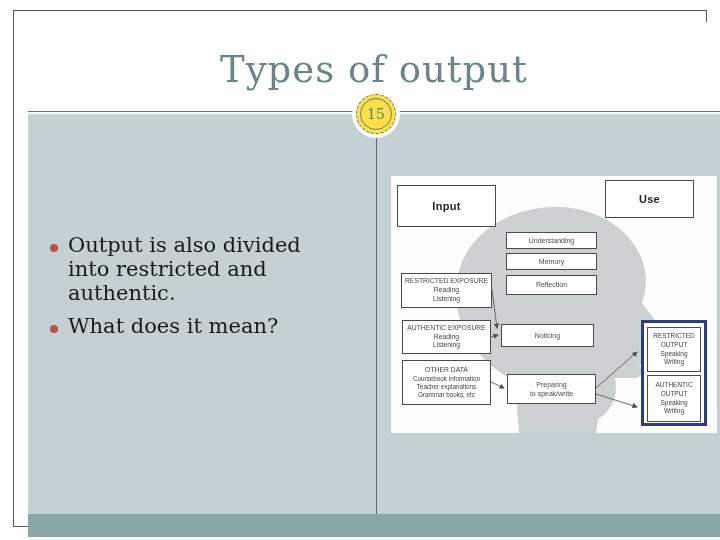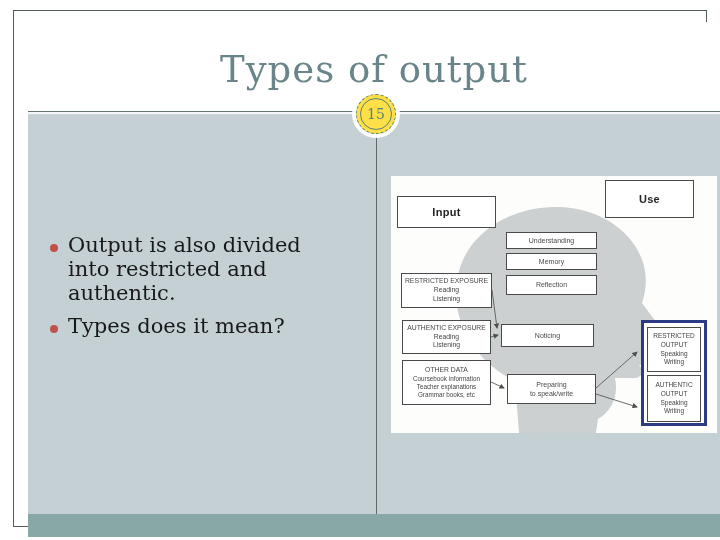--- a/index.html
+++ b/index.html
@@ -39,21 +39,21 @@
 
   
   .panel{position:absolute;left:377px;top:165px;width:326px;height:257px;background:#fdfdfc;}
   .panel svg{position:absolute;left:0;top:0;}
 
   .dbox{position:absolute;background:#ffffff;border:1px solid #4a4a4a;
     font-family:"Liberation Sans","DejaVu Sans",sans-serif;color:#3a3a3a;
     display:flex;flex-direction:column;align-items:center;justify-content:center;
     text-align:center;line-height:1.3;}
   .hdr{font-weight:bold;font-size:11px;color:#262626;letter-spacing:.3px;border-width:1px;}
-  .hdr-input{left:6px;top:20px;width:99px;height:32px;}
+  .hdr-input{left:6px;top:9px;width:99px;height:42px;}
   .hdr-learning{left:110px;top:7px;width:90px;height:28px;}
   .hdr-use{left:214px;top:4px;width:89px;height:38px;}
 
   .mid{font-size:7px;color:#4a4a4a;}
   .b-understanding{left:115px;top:56px;width:91px;height:17px;}
   .b-memory{left:115px;top:77px;width:91px;height:17px;}
   .b-reflection{left:115px;top:99px;width:91px;height:20px;}
   .b-noticing{left:110px;top:148px;width:93px;height:23px;}
   .b-preparing{left:116px;top:198px;width:89px;height:30px;}
 
@@ -87,21 +87,21 @@
     <div class="badge-inner">15</div>
   </div>
 
   <div class="bullets">
     <div class="bullet">
       <span class="bullet-dot"></span>
       <span class="bullet-text">Output is also divided into restricted and authentic.</span>
     </div>
     <div class="bullet">
       <span class="bullet-dot"></span>
-      <span class="bullet-text">Types does it mean?</span>
+      <span class="bullet-text">What does it mean?</span>
     </div>
   </div>
 
   <div class="panel">
 
     <svg width="326" height="257" viewBox="0 0 326 257">
       <path d="M 128 257 L 124 205
                C 82 185, 56 140, 68 95
                C 79 54, 124 29, 169 31
                C 214 33, 248 60, 254 95

